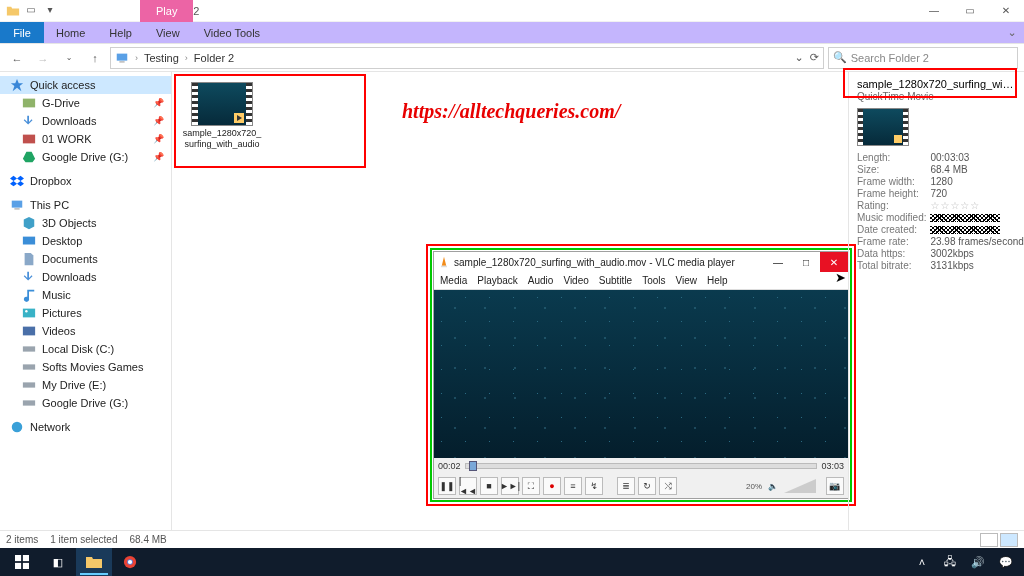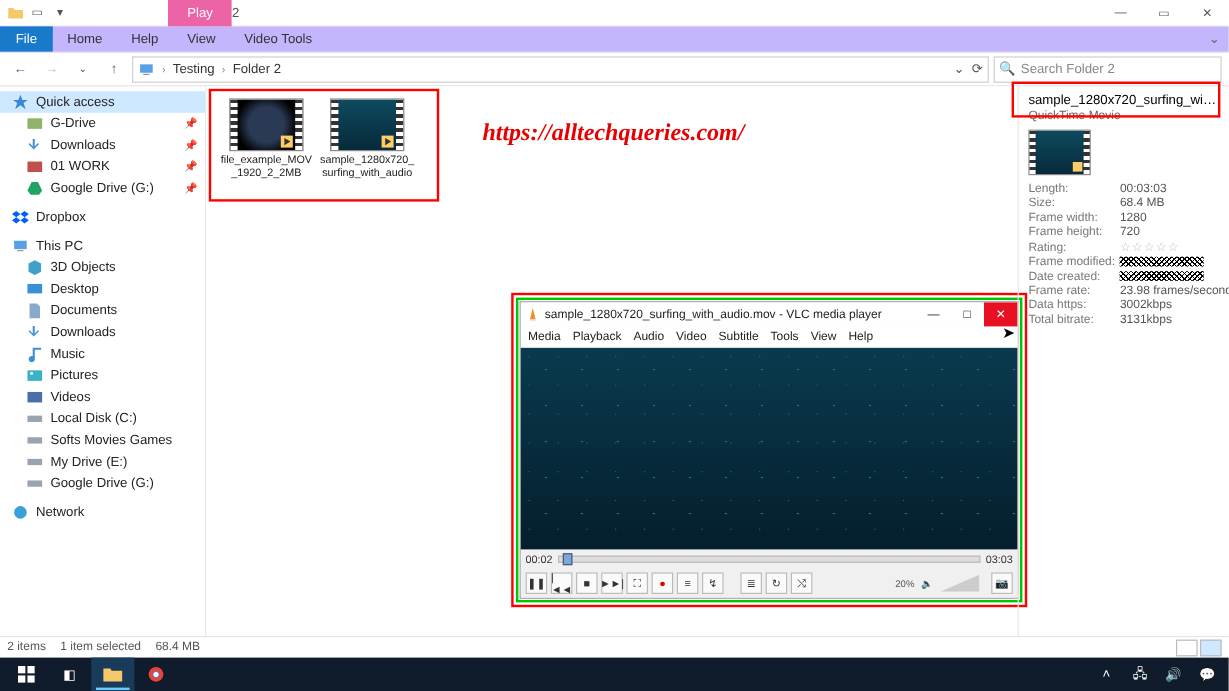--- a/index.html
+++ b/index.html
@@ -297,28 +297,20 @@
         <svg class="sb-ico" viewBox="0 0 16 16">
           <circle cx="8" cy="8" r="6" fill="#3aa0d8"></circle>
         </svg>
         <span>Network</span>
       </div>
   </div>
 
   <div class="content">
     <div class="thumb-area">
       <div class="thumb">
-        <div class="frame t1">
-            <span class="film-l"></span>
-            <span class="film-r"></span>
-            <span class="play"></span>
-          </div>
-        <div class="cap">file_example_MOV_1920_2_2MB</div>
-      </div>
-      <div class="thumb">
         <div class="frame t2">
             <span class="film-l"></span>
             <span class="film-r"></span>
             <span class="play"></span>
           </div>
         <div class="cap">sample_1280x720_surfing_with_audio</div>
       </div>
     </div>
 
     <div class="box-red1"></div>
@@ -406,21 +398,21 @@
           </tr>
       <tr>
             <td>Frame height:</td>
             <td>720</td>
           </tr>
       <tr>
             <td>Rating:</td>
             <td class="stars">☆☆☆☆☆</td>
           </tr>
       <tr>
-            <td>Frame modified:</td>
+            <td>Music modified:</td>
             <td><span class="scratch"></span></td>
           </tr>
       <tr>
             <td>Date created:</td>
             <td><span class="scratch"></span></td>
           </tr>
       <tr>
             <td>Frame rate:</td>
             <td>23.98 frames/second</td>
           </tr>

